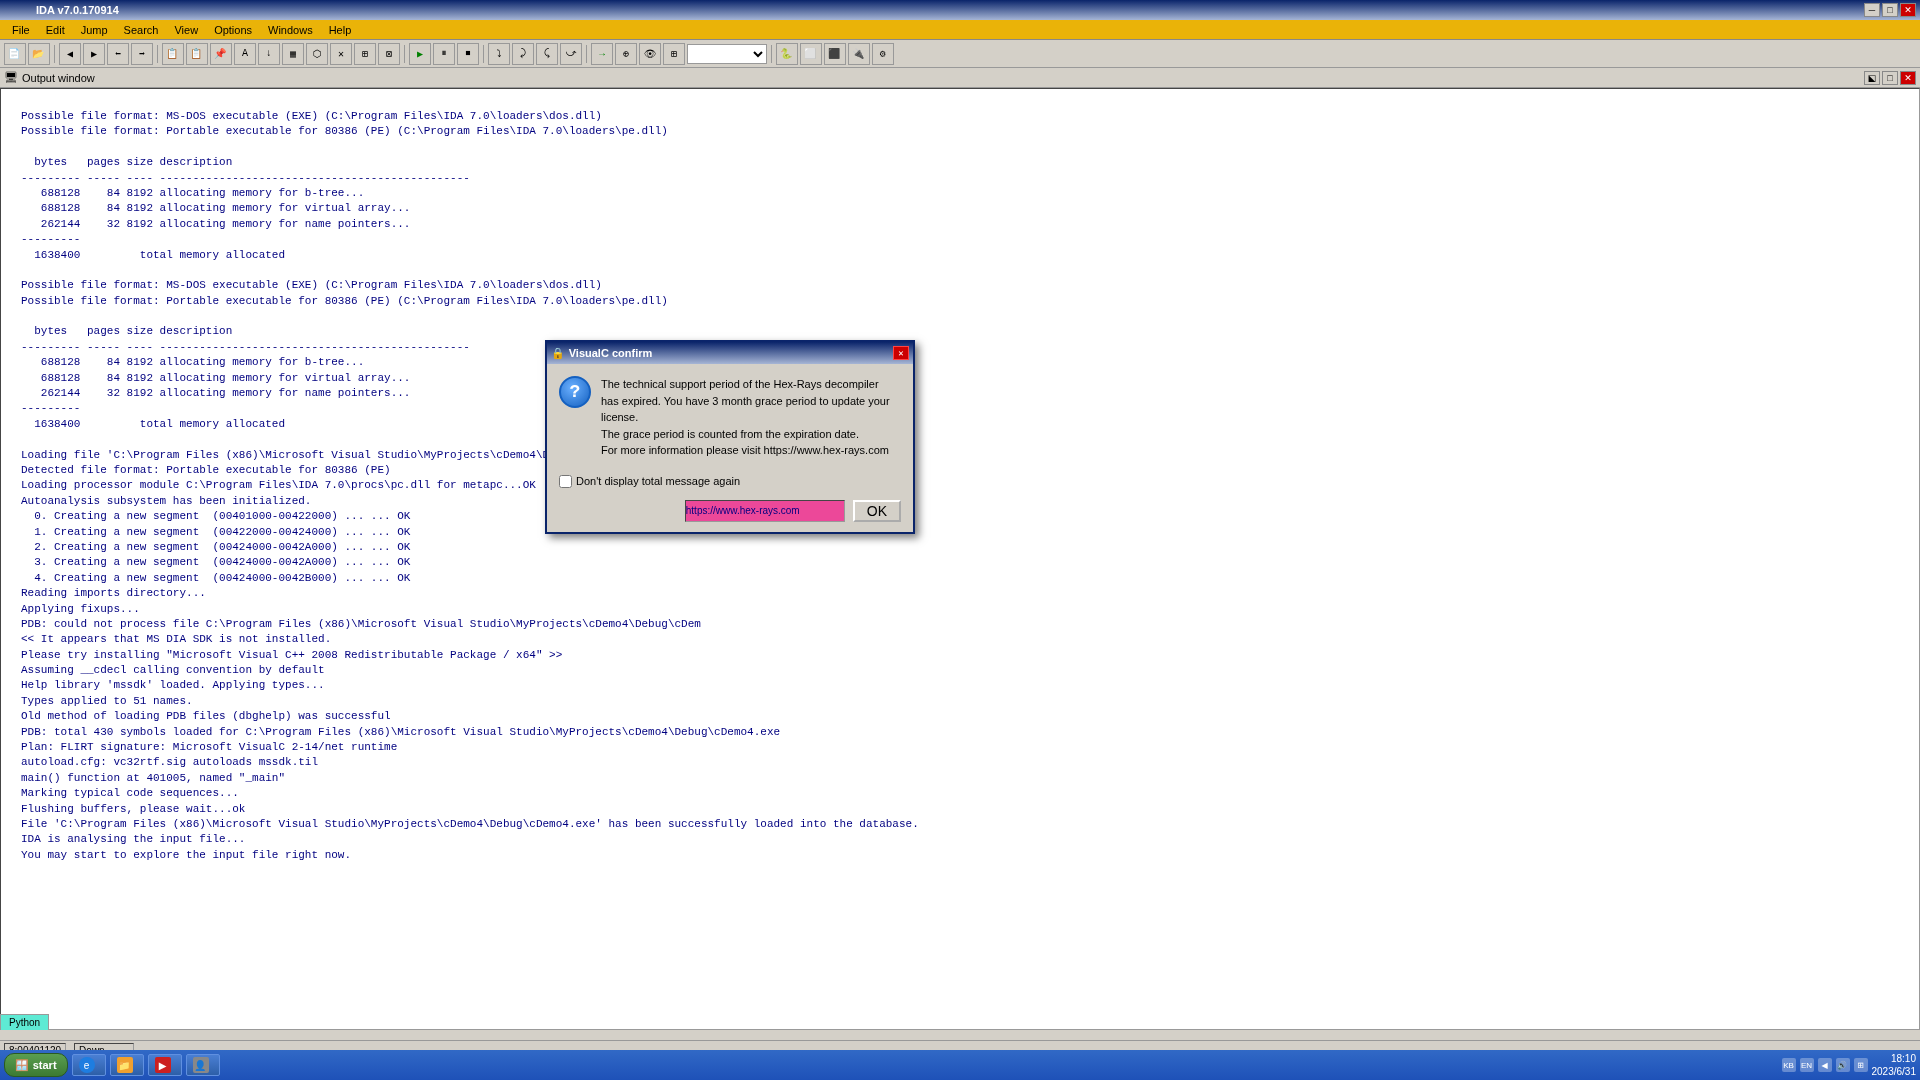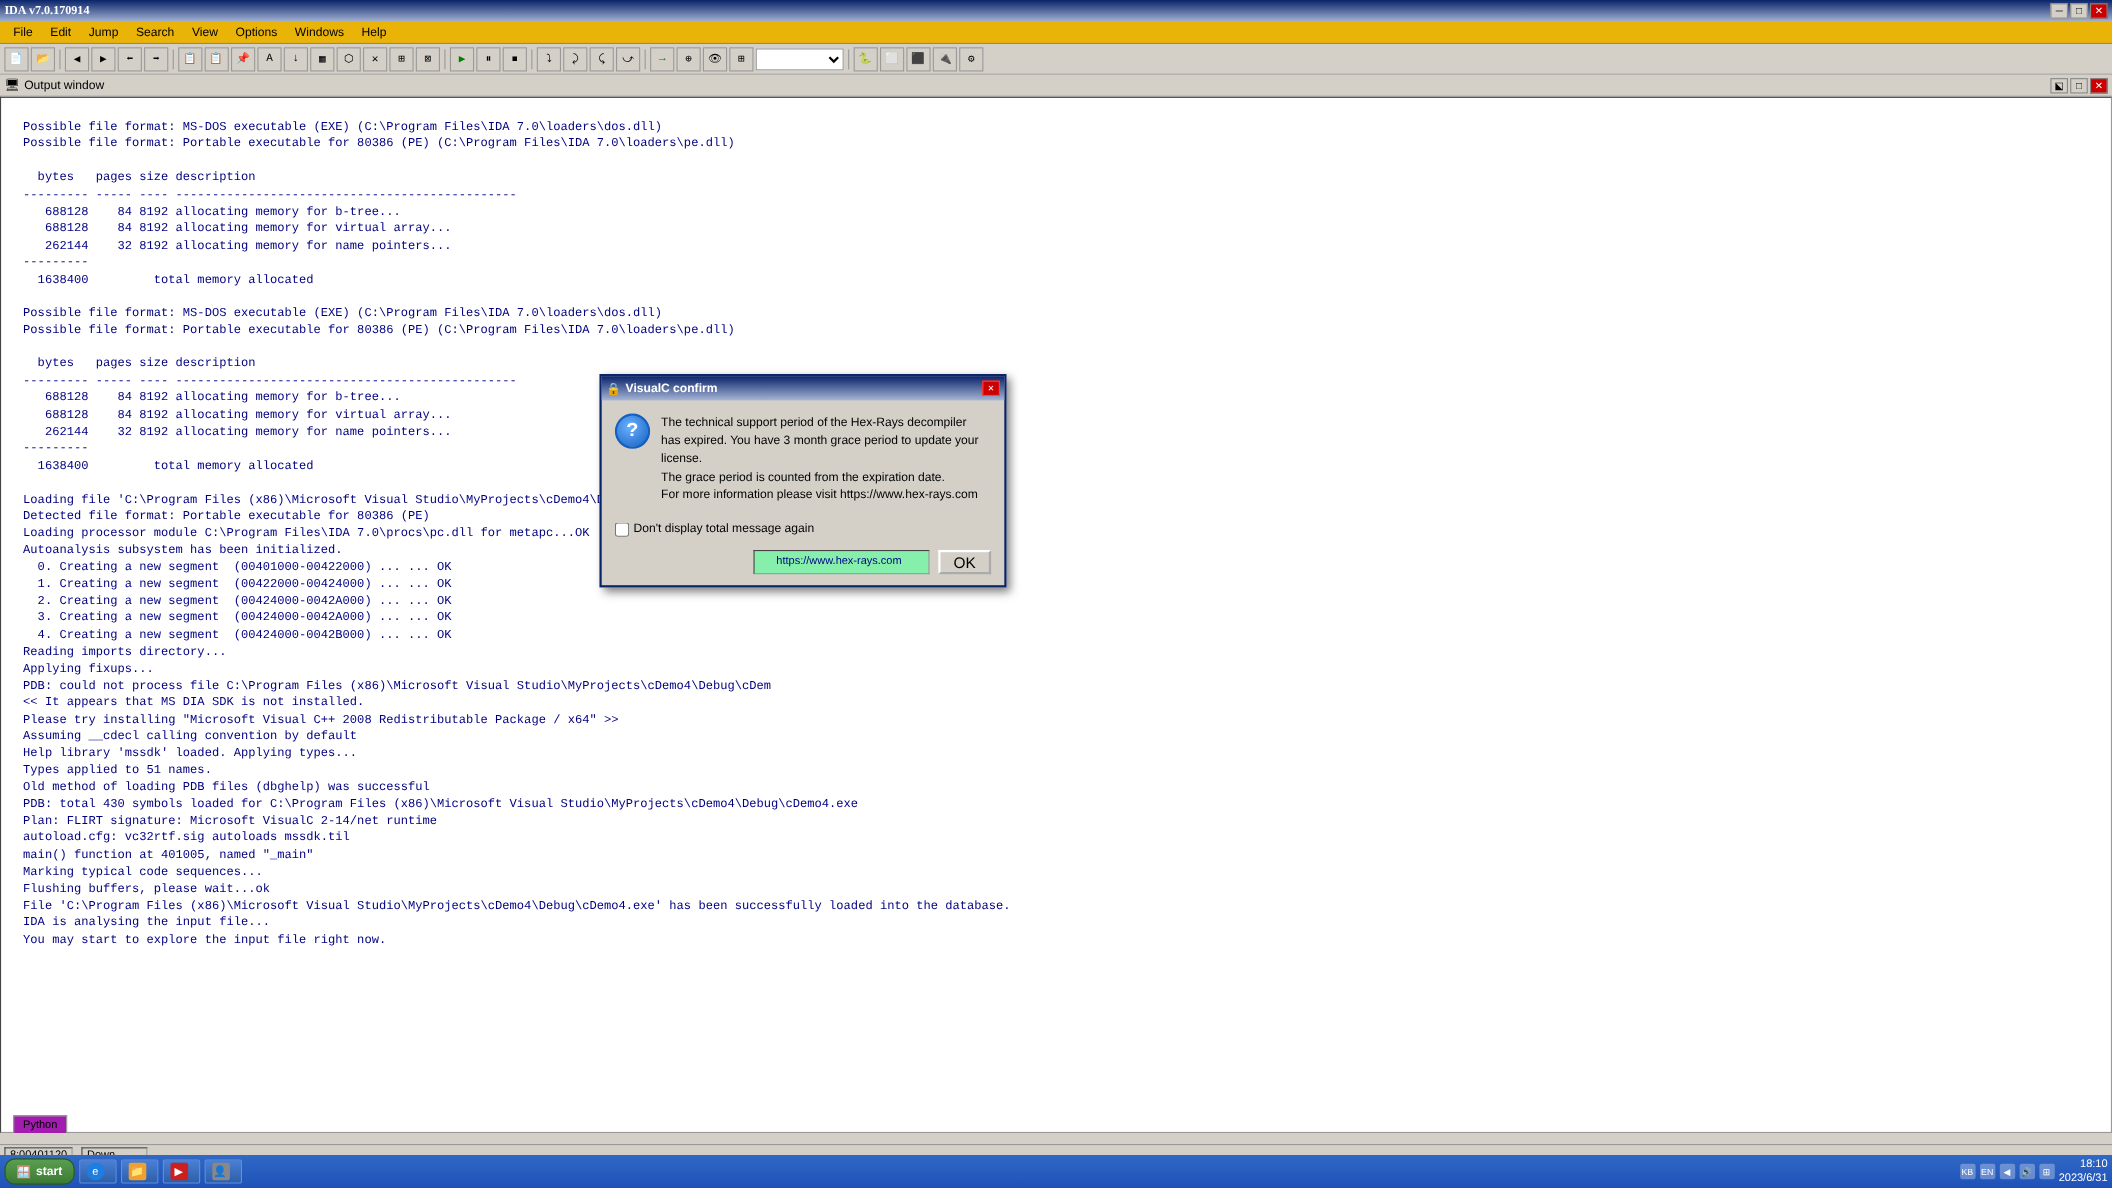--- a/index.html
+++ b/index.html
@@ -18,23 +18,24 @@
       width: 100%;
       height: 20px;
       background: linear-gradient(to bottom, #0a246a, #a6b5d5);
       display: flex;
       align-items: center;
       justify-content: space-between;
       padding: 0 4px;
     }
     #title-bar-text {
       color: white;
-      font-family: Liberation Serif, serif;
+      font-family: Liberation Sans, sans-serif;
       font-size: 11px;
       font-weight: bold;
+      margin-left: 32px;
     }
     #title-bar-buttons {
       display: flex;
       gap: 2px;
     }
     .title-btn {
       width: 16px;
       height: 14px;
       background: #d4d0c8;
       border: 1px solid #888;
@@ -347,38 +348,38 @@
       height: 22px;
       padding: 0 12px;
       background: #d4d0c8;
       border: 2px outset #ffffff;
       font-family: Arial, sans-serif;
       font-size: 14px;
       cursor: pointer;
     }
     #link-btn {
       height: 22px;
-      padding: 0 20px;
-      background: #86efac;
+      padding: 0 0;
+      background: #ec4899;
       border: 1px inset #999;
       font-family: Arial, sans-serif;
       font-size: 10px;
       color: #000080;
       cursor: pointer;
       min-width: 150px;
       display: flex;
       align-items: center;
     }
 
     
     #python-tab {
       position: absolute;
       bottom: 50px;
-      left: 12px;
-      background: #a21caf;
+      left: 0;
+      background: #5eead4;
       border: 1px solid #999;
       border-bottom: none;
       padding: 2px 8px;
       font-family: Arial, sans-serif;
       font-size: 10px;
       cursor: pointer;
     }
   </style>
 </head>
 <body>

